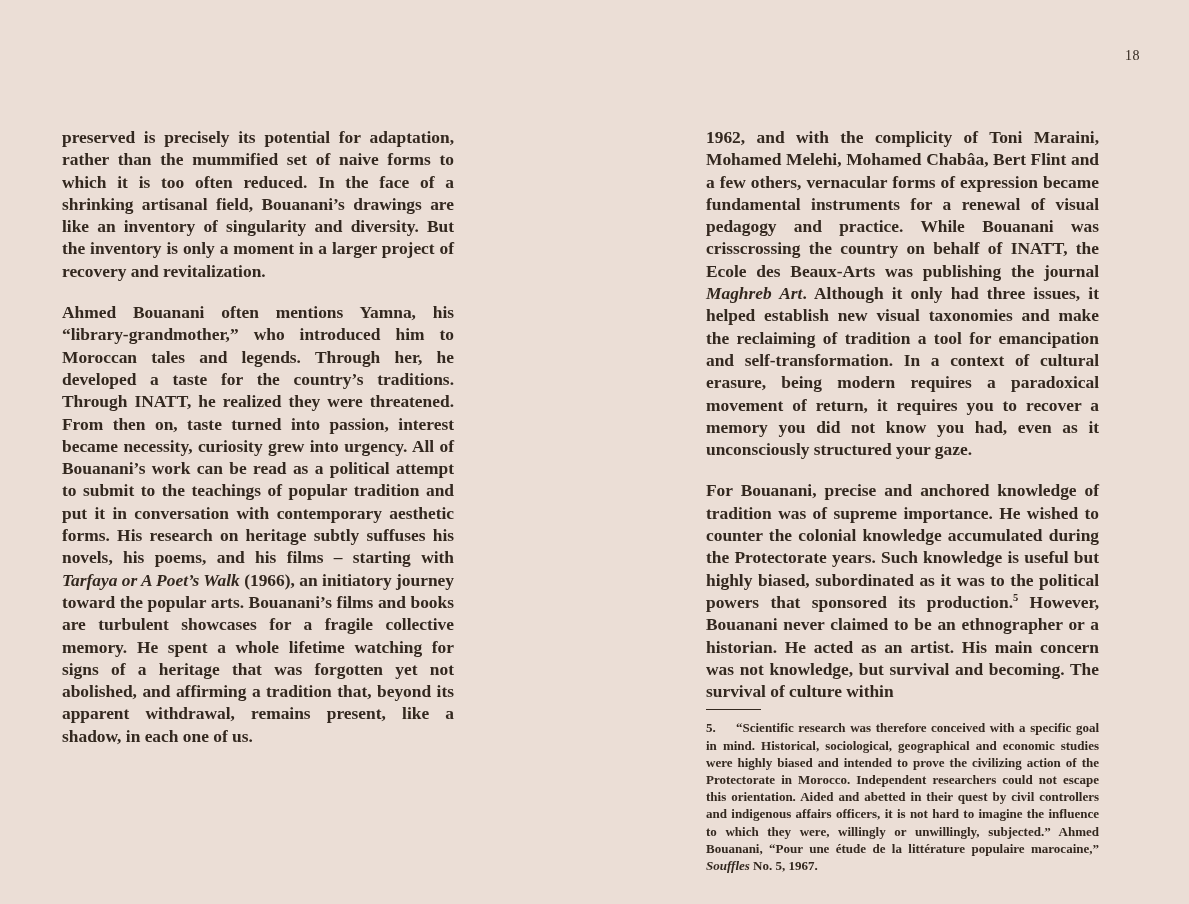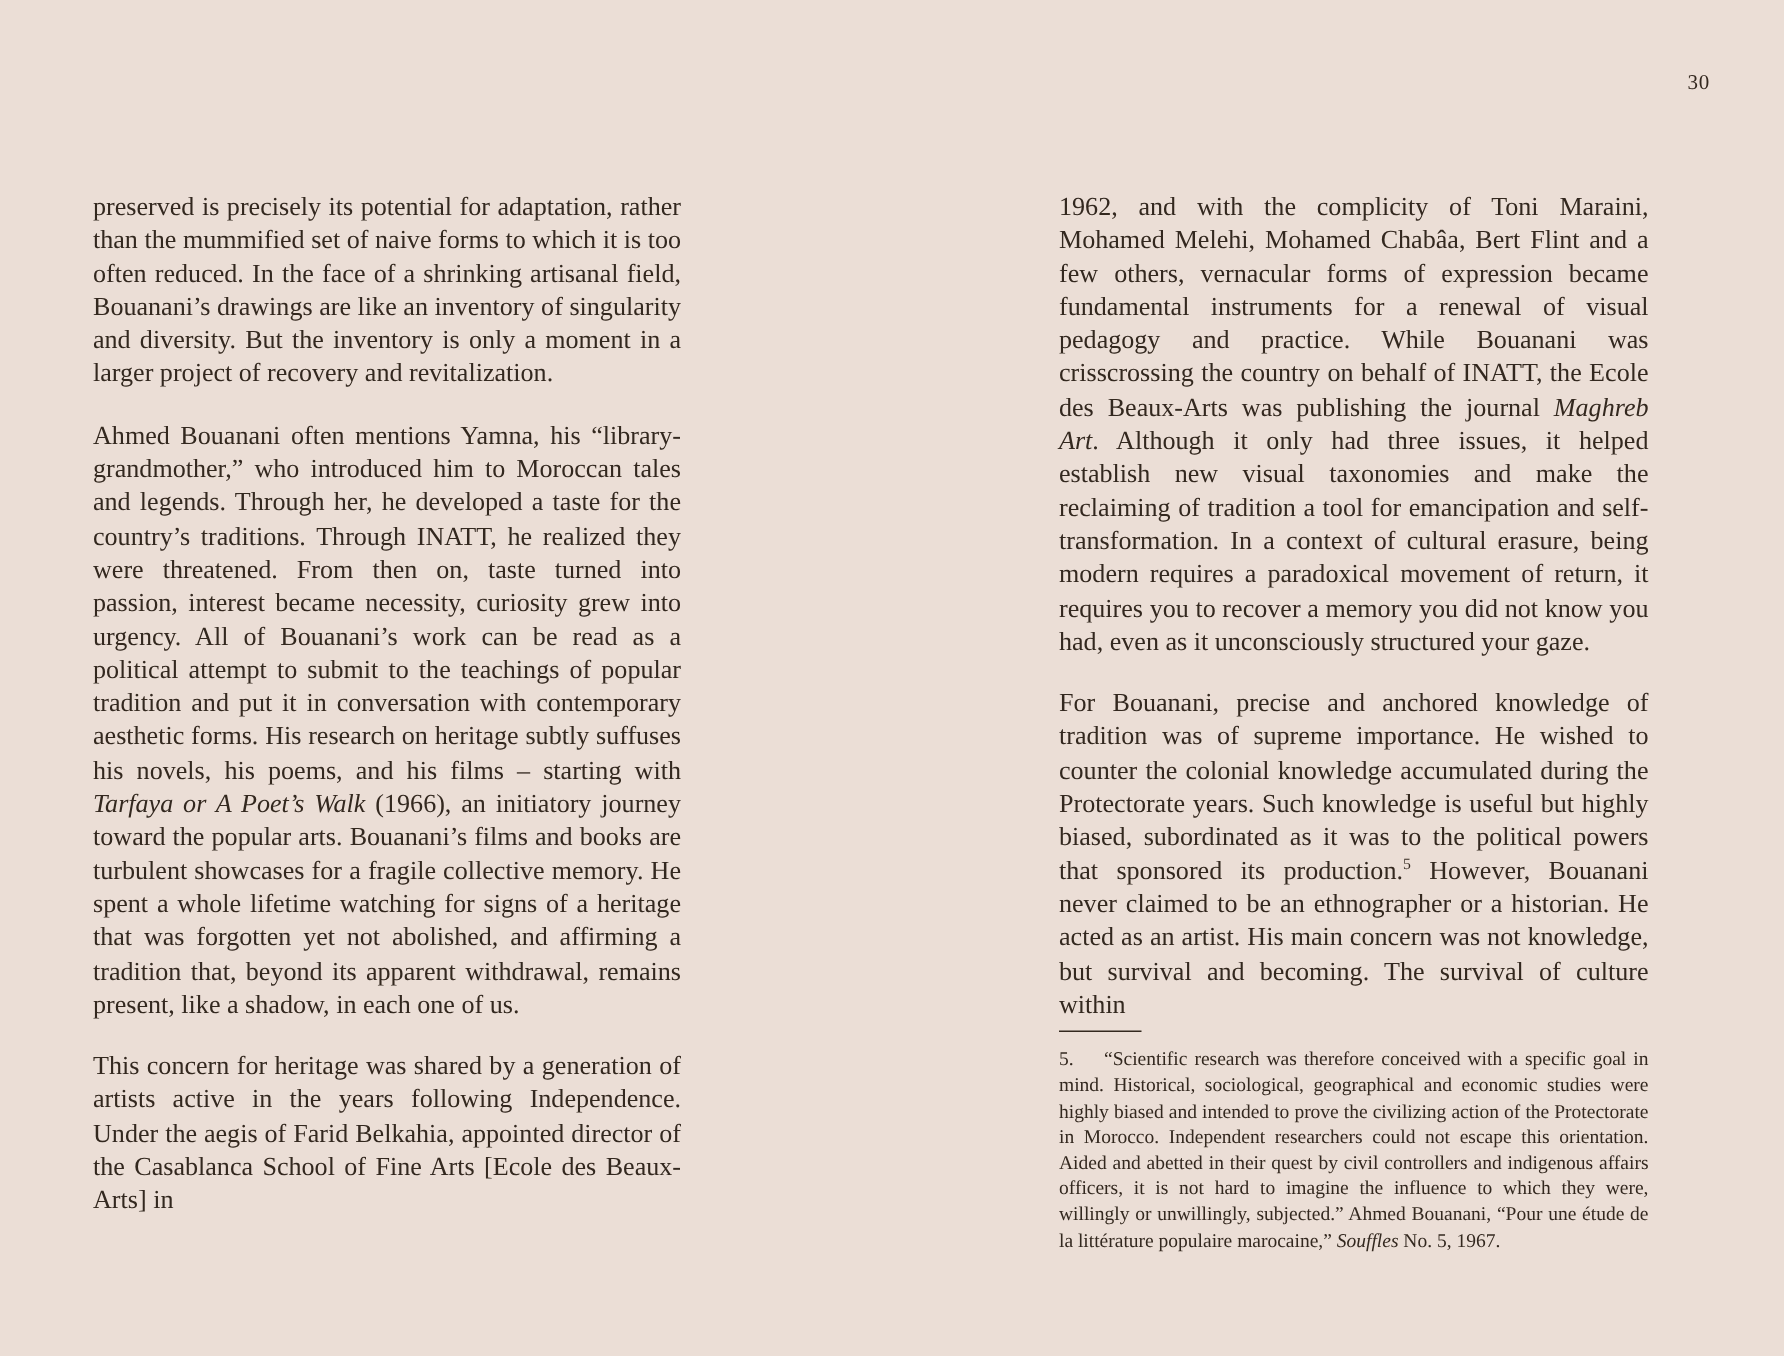--- a/index.html
+++ b/index.html
@@ -33,20 +33,21 @@
   .column-left {
     left: 62px;
     width: 392px;
   }
   .column-right {
     left: 706px;
     width: 393px;
   }
   .para {
     margin: 0 0 19px 0;
+    font-weight: bold;
   }
   .para:last-child {
     margin-bottom: 0;
   }
   .para sup {
     font-size: 10.5px;
     line-height: 0;
     vertical-align: super;
   }
   .footnote-rule {
@@ -66,26 +67,25 @@
   .fn-num {
     display: inline-block;
     width: 30px;
   }
 </style>
 </head>
 <body>
 
 <div class="spread">
 
-  <div class="page-number">30</div>
+  <div class="page-number">18</div>
 
   <div class="column column-left">
       <p class="para"><span>preserved is precisely its potential for adaptation, rather than the mummified set of naive forms to which it is too often reduced. In the face of a shrinking artisanal field, Bouanani’s drawings are like an inventory of singularity and diversity. But the inventory is only a moment in a larger project of recovery and revitalization.</span></p>
       <p class="para"><span>Ahmed Bouanani often mentions Yamna, his “library-grandmother,” who introduced him to Moroccan tales and legends. Through her, he developed a taste for the country’s traditions. Through INATT, he realized they were threatened. From then on, taste turned into passion, interest became necessity, curiosity grew into urgency. All of Bouanani’s work can be read as a political attempt to submit to the teachings of popular tradition and put it in conversation with contemporary aesthetic forms. His research on heritage subtly suffuses his novels, his poems, and his films – starting with </span><i>Tarfaya or A Poet’s Walk</i><span> (1966), an initiatory journey toward the popular arts. Bouanani’s films and books are turbulent showcases for a fragile collective memory. He spent a whole lifetime watching for signs of a heritage that was forgotten yet not abolished, and affirming a tradition that, beyond its apparent withdrawal, remains present, like a shadow, in each one of us.</span></p>
-      <p class="para"><span>This concern for heritage was shared by a generation of artists active in the years following Independence. Under the aegis of Farid Belkahia, appointed director of the Casablanca School of Fine Arts [Ecole des Beaux-Arts] in</span></p>
     </div>
 
   <div class="column column-right">
     <div>
         <p class="para"><span>1962, and with the complicity of Toni Maraini, Mohamed Melehi, Mohamed Chabâa, Bert Flint and a few others, vernacular forms of expression became fundamental instruments for a renewal of visual pedagogy and practice. While Bouanani was crisscrossing the country on behalf of INATT, the Ecole des Beaux-Arts was publishing the journal </span><i>Maghreb Art</i><span>. Although it only had three issues, it helped establish new visual taxonomies and make the reclaiming of tradition a tool for emancipation and self-transformation. In a context of cultural erasure, being modern requires a paradoxical movement of return, it requires you to recover a memory you did not know you had, even as it unconsciously structured your gaze.</span></p>
         <p class="para"><span>For Bouanani, precise and anchored knowledge of tradition was of supreme importance. He wished to counter the colonial knowledge accumulated during the Protectorate years. Such knowledge is useful but highly biased, subordinated as it was to the political powers that sponsored its production.</span><sup>5</sup><span> However, Bouanani never claimed to be an ethnographer or a historian. He acted as an artist. His main concern was not knowledge, but survival and becoming. The survival of culture within</span></p>
       </div>
     <div class="footnote-rule"></div>
     <div class="footnote">
         <p class="para"><span class="fn-num">5.</span><span>“Scientific research was therefore conceived with a specific goal in mind. Historical, sociological, geographical and economic studies were highly biased and intended to prove the civilizing action of the Protectorate in Morocco. Independent researchers could not escape this orientation. Aided and abetted in their quest by civil controllers and indigenous affairs officers, it is not hard to imagine the influence to which they were, willingly or unwillingly, subjected.” Ahmed Bouanani, “Pour une étude de la littérature populaire marocaine,” </span><i>Souffles</i><span> No. 5, 1967.</span></p>

